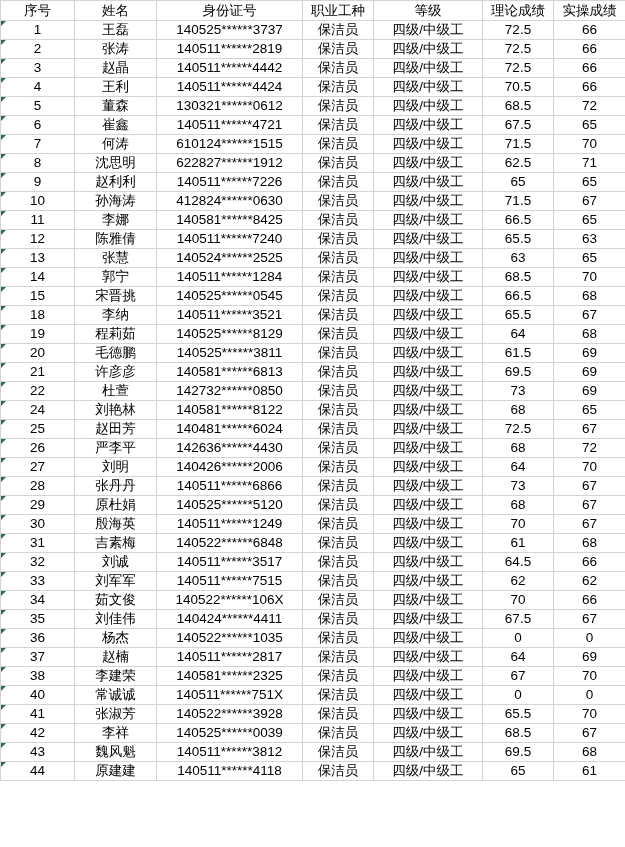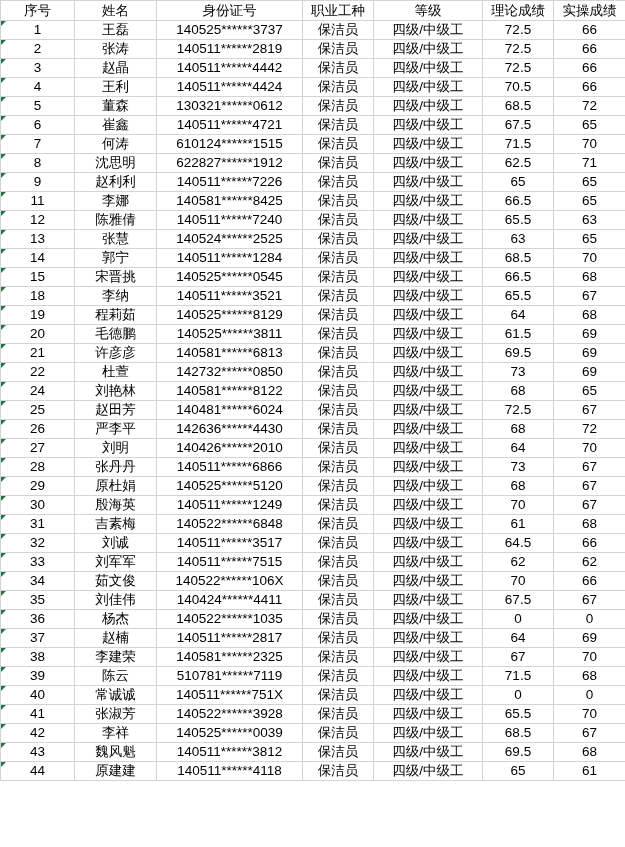--- a/index.html
+++ b/index.html
@@ -139,20 +139,29 @@
       <tr data-name="table-row">
         <td data-name="index-cell"><span class="tri" data-name="number-stored-as-text-indicator-icon"></span><span data-name="index-value">9</span></td>
         <td data-name="name-cell">赵利利</td>
         <td data-name="id-number-cell">140511******7226</td>
         <td data-name="occupation-cell">保洁员</td>
         <td data-name="grade-cell">四级/中级工</td>
         <td data-name="theory-score-cell">65</td>
         <td data-name="practical-score-cell">65</td>
       </tr>
       <tr data-name="table-row">
+        <td data-name="index-cell"><span class="tri" data-name="number-stored-as-text-indicator-icon"></span><span data-name="index-value">10</span></td>
+        <td data-name="name-cell">孙海涛</td>
+        <td data-name="id-number-cell">412824******0630</td>
+        <td data-name="occupation-cell">保洁员</td>
+        <td data-name="grade-cell">四级/中级工</td>
+        <td data-name="theory-score-cell">71.5</td>
+        <td data-name="practical-score-cell">67</td>
+      </tr>
+      <tr data-name="table-row">
         <td data-name="index-cell"><span class="tri" data-name="number-stored-as-text-indicator-icon"></span><span data-name="index-value">11</span></td>
         <td data-name="name-cell">李娜</td>
         <td data-name="id-number-cell">140581******8425</td>
         <td data-name="occupation-cell">保洁员</td>
         <td data-name="grade-cell">四级/中级工</td>
         <td data-name="theory-score-cell">66.5</td>
         <td data-name="practical-score-cell">65</td>
       </tr>
       <tr data-name="table-row">
         <td data-name="index-cell"><span class="tri" data-name="number-stored-as-text-indicator-icon"></span><span data-name="index-value">12</span></td>
@@ -258,21 +267,21 @@
         <td data-name="name-cell">严李平</td>
         <td data-name="id-number-cell">142636******4430</td>
         <td data-name="occupation-cell">保洁员</td>
         <td data-name="grade-cell">四级/中级工</td>
         <td data-name="theory-score-cell">68</td>
         <td data-name="practical-score-cell">72</td>
       </tr>
       <tr data-name="table-row">
         <td data-name="index-cell"><span class="tri" data-name="number-stored-as-text-indicator-icon"></span><span data-name="index-value">27</span></td>
         <td data-name="name-cell">刘明</td>
-        <td data-name="id-number-cell">140426******2010</td>
+        <td data-name="id-number-cell">140426******2006</td>
         <td data-name="occupation-cell">保洁员</td>
         <td data-name="grade-cell">四级/中级工</td>
         <td data-name="theory-score-cell">64</td>
         <td data-name="practical-score-cell">70</td>
       </tr>
       <tr data-name="table-row">
         <td data-name="index-cell"><span class="tri" data-name="number-stored-as-text-indicator-icon"></span><span data-name="index-value">28</span></td>
         <td data-name="name-cell">张丹丹</td>
         <td data-name="id-number-cell">140511******6866</td>
         <td data-name="occupation-cell">保洁员</td>
@@ -362,29 +371,20 @@
         <td data-name="practical-score-cell">69</td>
       </tr>
       <tr data-name="table-row">
         <td data-name="index-cell"><span class="tri" data-name="number-stored-as-text-indicator-icon"></span><span data-name="index-value">38</span></td>
         <td data-name="name-cell">李建荣</td>
         <td data-name="id-number-cell">140581******2325</td>
         <td data-name="occupation-cell">保洁员</td>
         <td data-name="grade-cell">四级/中级工</td>
         <td data-name="theory-score-cell">67</td>
         <td data-name="practical-score-cell">70</td>
-      </tr>
-      <tr data-name="table-row">
-        <td data-name="index-cell"><span class="tri" data-name="number-stored-as-text-indicator-icon"></span><span data-name="index-value">39</span></td>
-        <td data-name="name-cell">陈云</td>
-        <td data-name="id-number-cell">510781******7119</td>
-        <td data-name="occupation-cell">保洁员</td>
-        <td data-name="grade-cell">四级/中级工</td>
-        <td data-name="theory-score-cell">71.5</td>
-        <td data-name="practical-score-cell">68</td>
       </tr>
       <tr data-name="table-row">
         <td data-name="index-cell"><span class="tri" data-name="number-stored-as-text-indicator-icon"></span><span data-name="index-value">40</span></td>
         <td data-name="name-cell">常诚诚</td>
         <td data-name="id-number-cell">140511******751X</td>
         <td data-name="occupation-cell">保洁员</td>
         <td data-name="grade-cell">四级/中级工</td>
         <td data-name="theory-score-cell">0</td>
         <td data-name="practical-score-cell">0</td>
       </tr>

